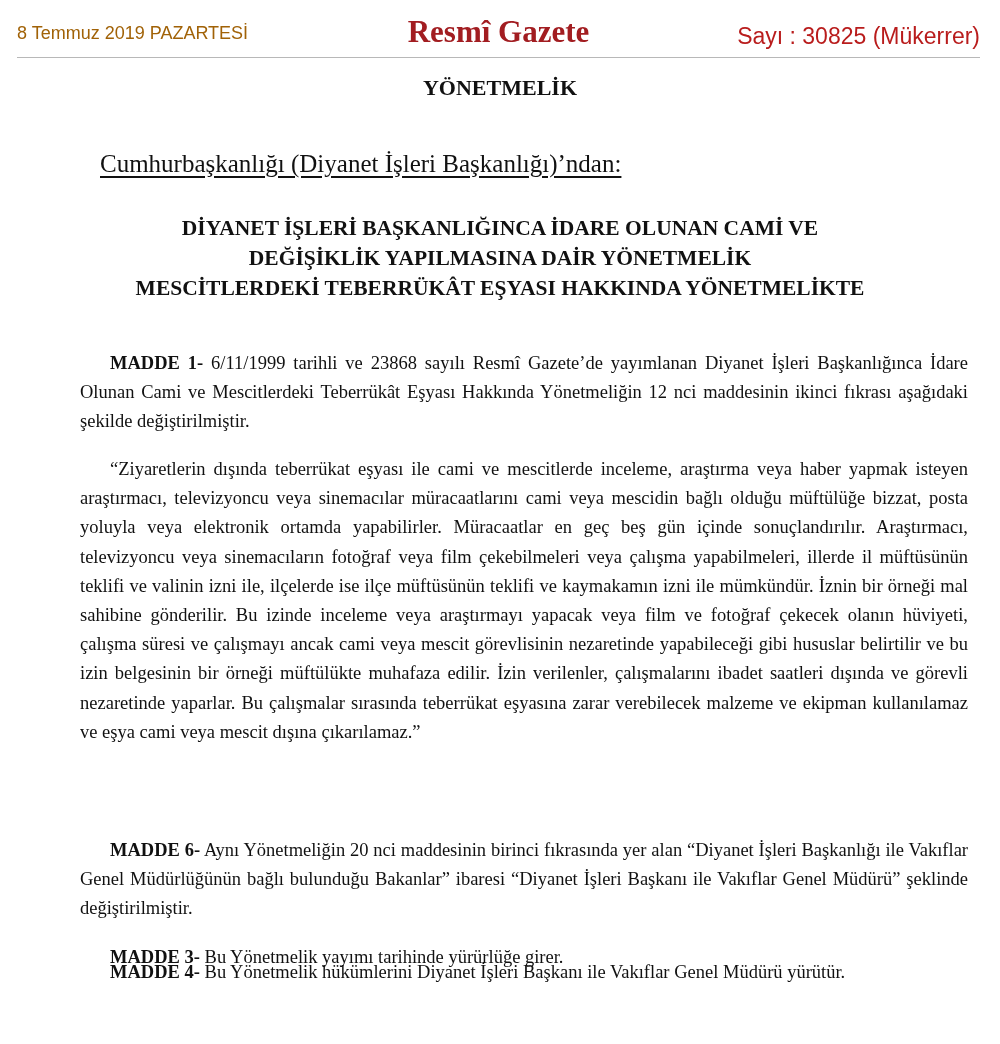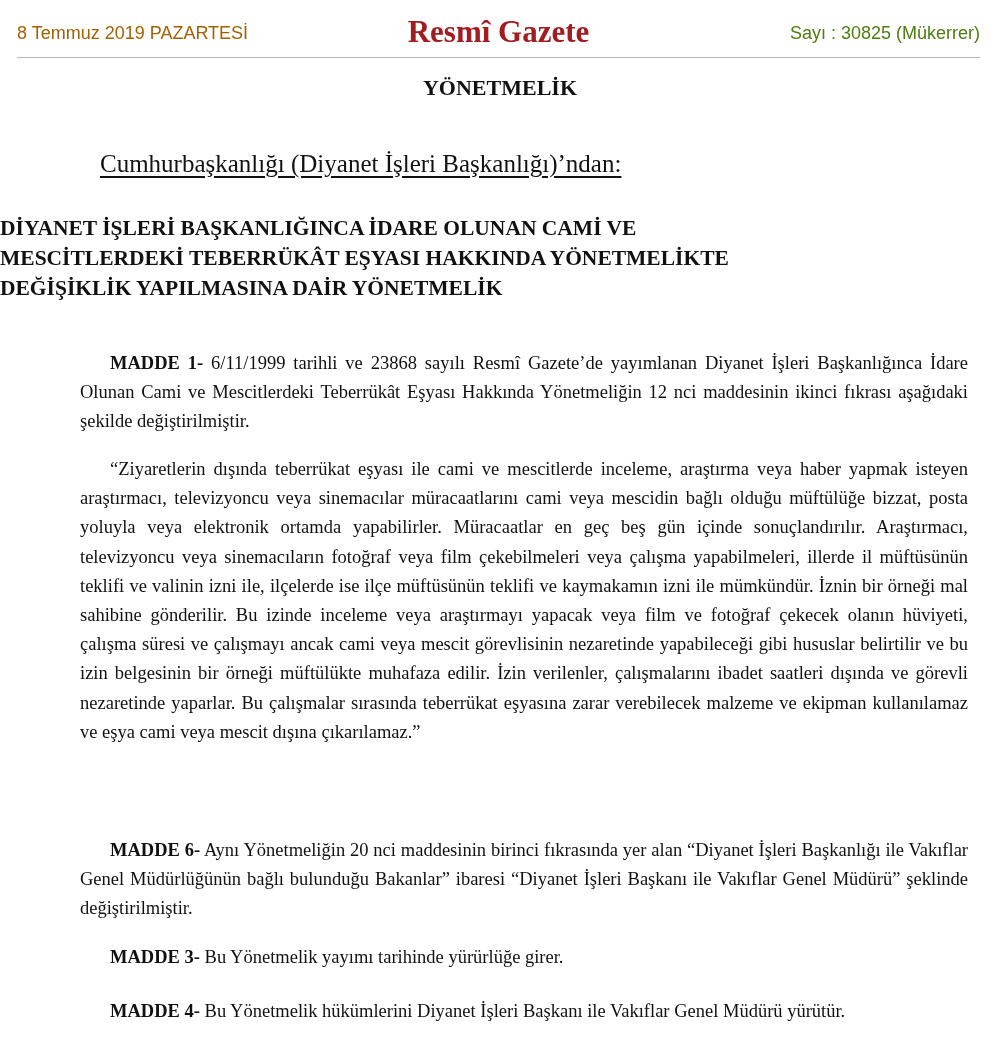--- a/index.html
+++ b/index.html
@@ -1,51 +1,51 @@
 <!DOCTYPE html>
 <html><head>
 <meta charset="utf-8">
 <style>
   html, body { margin: 0; padding: 0; background: #ffffff; }
   body { width: 1000px; height: 1044px; position: relative; overflow: hidden; color: #111; }
   .header { position: absolute; top: 14px; left: 17px; right: 20px; height: 40px; }
   .hdr-date { position: absolute; left: 0; top: 9px; font-family: "Liberation Sans", sans-serif; font-size: 18px; color: #a16207; }
   .hdr-title { position: absolute; left: 0; right: 0; top: 0; text-align: center; font-family: "Liberation Serif", serif; font-size: 31px; font-weight: bold; color: #a21d21; }
-  .hdr-issue { position: absolute; right: 0; top: 9px; font-family: "Liberation Sans", sans-serif; font-size: 18px; color: #4d7c0f; }
+  .hdr-issue { position: absolute; right: 0; top: 9px; font-family: "Liberation Sans", sans-serif; font-size: 23px; color: #b91c1c; }
   .rule { position: absolute; top: 57px; left: 17px; right: 20px; height: 1px; background: #b8b8b8; }
   .doc-type { position: absolute; top: 75px; left: 0; right: 0; text-align: center; font-family: "Liberation Serif", serif; font-size: 22px; font-weight: bold; }
   .issuer { position: absolute; top: 150px; left: 100px; font-family: "Liberation Serif", serif; font-size: 25px; text-decoration: underline; text-underline-offset: 4px; }
-  .reg-title { position: absolute; top: 213px; left: 0; right: 0; text-align: left; font-family: "Liberation Serif", serif; font-size: 21.5px; font-weight: bold; line-height: 30px; }
+  .reg-title { position: absolute; top: 213px; left: 0; right: 0; text-align: center; font-family: "Liberation Serif", serif; font-size: 21.5px; font-weight: bold; line-height: 30px; }
   .body { position: absolute; left: 68px; right: 20px; font-family: "Liberation Serif", serif; font-size: 18.5px; line-height: 29.2px; text-align: justify; }
   .body p { margin: 12px; text-indent: 30px; }
   .body b { font-weight: bold; }
   .m1 { top: 337px; }
   .quote { top: 443px; }
   .m2 { top: 824px; }
   .m3 { top: 931px; }
-  .m4 { top: 985px; }
+  .m4 { top: 946px; }
 </style>
 </head>
 <body>
 
 <div class="header">
   <span class="hdr-date">8 Temmuz 2019 PAZARTESİ</span>
   <div class="hdr-title">Resmî Gazete</div>
   <span class="hdr-issue">Sayı : 30825 (Mükerrer)</span>
 </div>
 <div class="rule"></div>
 
 <div class="doc-type">YÖNETMELİK</div>
 
 <div class="issuer">Cumhurbaşkanlığı (Diyanet İşleri Başkanlığı)’ndan:</div>
 
 <div class="reg-title">
   <div>DİYANET İŞLERİ BAŞKANLIĞINCA İDARE OLUNAN CAMİ VE</div>
+  <div>DEĞİŞİKLİK YAPILMASINA DAİR YÖNETMELİK</div>
   <div>MESCİTLERDEKİ TEBERRÜKÂT EŞYASI HAKKINDA YÖNETMELİKTE</div>
-  <div>DEĞİŞİKLİK YAPILMASINA DAİR YÖNETMELİK</div>
 </div>
 
 <div class="body m1">
   <p><b>MADDE 1-</b><span> 6/11/1999 tarihli ve 23868 sayılı Resmî Gazete’de yayımlanan Diyanet İşleri Başkanlığınca İdare Olunan Cami ve Mescitlerdeki Teberrükât Eşyası Hakkında Yönetmeliğin 12 nci maddesinin ikinci fıkrası aşağıdaki şekilde değiştirilmiştir.</span></p>
 </div>
 
 <div class="body quote">
   <p>“Ziyaretlerin dışında teberrükat eşyası ile cami ve mescitlerde inceleme, araştırma veya haber yapmak isteyen araştırmacı, televizyoncu veya sinemacılar müracaatlarını cami veya mescidin bağlı olduğu müftülüğe bizzat, posta yoluyla veya elektronik ortamda yapabilirler. Müracaatlar en geç beş gün içinde sonuçlandırılır. Araştırmacı, televizyoncu veya sinemacıların fotoğraf veya film çekebilmeleri veya çalışma yapabilmeleri, illerde il müftüsünün teklifi ve valinin izni ile, ilçelerde ise ilçe müftüsünün teklifi ve kaymakamın izni ile mümkündür. İznin bir örneği mal sahibine gönderilir. Bu izinde inceleme veya araştırmayı yapacak veya film ve fotoğraf çekecek olanın hüviyeti, çalışma süresi ve çalışmayı ancak cami veya mescit görevlisinin nezaretinde yapabileceği gibi hususlar belirtilir ve bu izin belgesinin bir örneği müftülükte muhafaza edilir. İzin verilenler, çalışmalarını ibadet saatleri dışında ve görevli nezaretinde yaparlar. Bu çalışmalar sırasında teberrükat eşyasına zarar verebilecek malzeme ve ekipman kullanılamaz ve eşya cami veya mescit dışına çıkarılamaz.”</p>
 </div>
 

